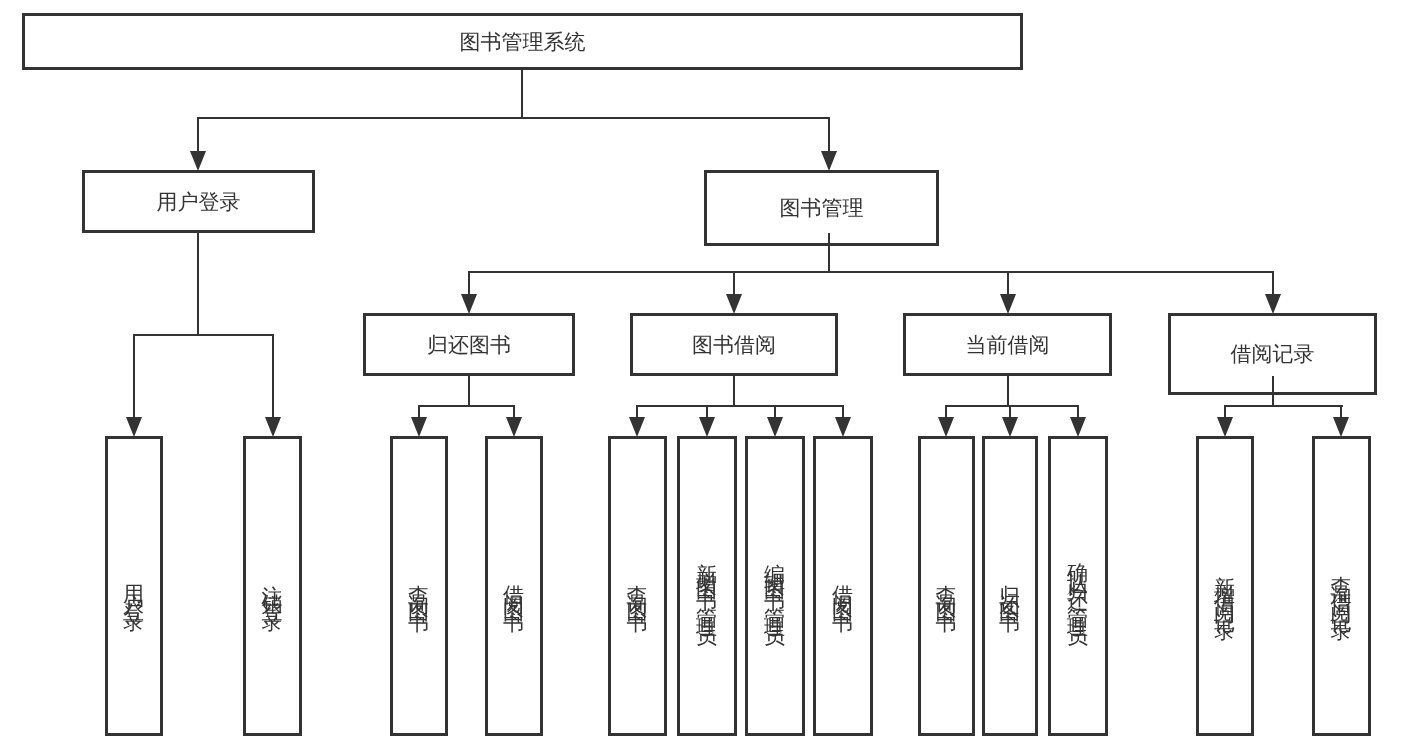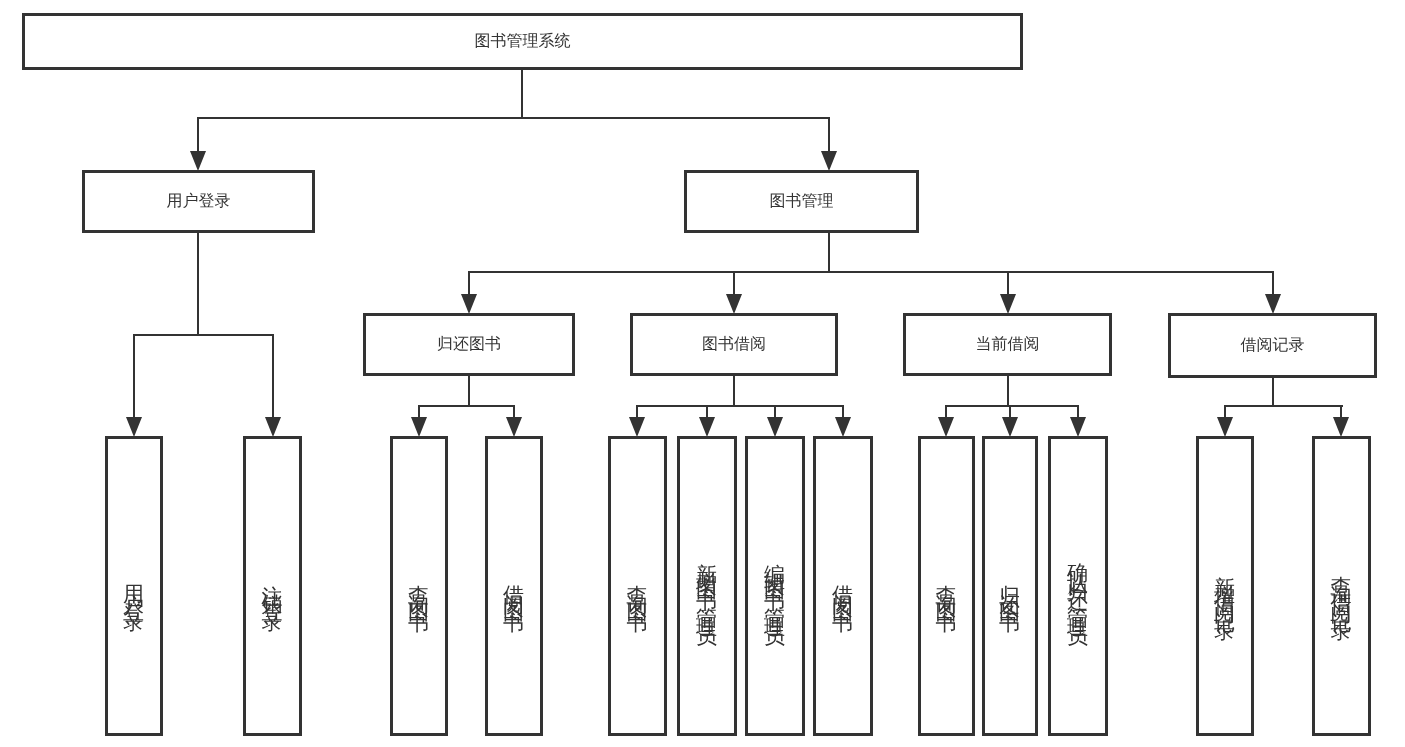--- a/index.html
+++ b/index.html
@@ -3,21 +3,21 @@
 <meta charset="utf-8">
 <style>
   html,body{margin:0;padding:0;background:#ffffff;}
   .canvas{
     position:relative;width:1405px;height:747px;background:#ffffff;
     font-family:"Liberation Sans",sans-serif;color:#333333;overflow:hidden;
   }
   .node{
     position:absolute;box-sizing:border-box;border:3px solid #333333;background:#ffffff;
     display:flex;align-items:center;justify-content:center;
-    font-size:16px;color:#333333;text-align:center;
+    font-size:21px;color:#333333;text-align:center;
   }
   .vnode{position:absolute;box-sizing:border-box;border:3px solid #333333;background:#ffffff;
     display:flex;align-items:center;justify-content:center;font-size:21px;color:#333333;}
   .vnode > span{writing-mode:vertical-rl;text-orientation:mixed;letter-spacing:9px;line-height:1;}
   .h{position:absolute;height:2px;background:#333333;}
   .v{position:absolute;width:2px;background:#333333;}
   .arr{position:absolute;width:0;height:0;
     border-left:8px solid transparent;border-right:8px solid transparent;border-top:20px solid #333333;}
   .watermark{position:absolute;left:1186px;top:717px;font-size:19px;color:#a0a0a0;
     letter-spacing:1px;z-index:5;white-space:nowrap;}
@@ -34,21 +34,21 @@
   <div class="v" style="left:521px;top:68px;height:50px;"></div>
   <div class="h" style="left:197px;top:117px;width:633px;"></div>
   <div class="v" style="left:197px;top:117px;height:34px;"></div>
   <div class="arr" style="left:190px;top:151px;"></div>
   <div class="v" style="left:828px;top:117px;height:34px;"></div>
   <div class="arr" style="left:821px;top:151px;"></div>
 
   <div class="node" style="left:82px;top:170px;width:233px;height:63px;">
     <span>用户登录</span>
   </div>
-  <div class="node" style="left:684px;top:170px;width:235px;height:63px;">
+  <div class="node" style="left:704px;top:170px;width:235px;height:76px;">
     <span>图书管理</span>
   </div>
 
   <div class="v" style="left:197px;top:233px;height:102px;"></div>
   <div class="h" style="left:133px;top:334px;width:141px;"></div>
   <div class="v" style="left:133px;top:334px;height:83px;"></div>
   <div class="arr" style="left:126px;top:417px;"></div>
   <div class="v" style="left:272px;top:334px;height:83px;"></div>
   <div class="arr" style="left:265px;top:417px;"></div>
 
@@ -65,21 +65,21 @@
 
   <div class="node" style="left:363px;top:313px;width:212px;height:63px;">
     <span>归还图书</span>
   </div>
   <div class="node" style="left:630px;top:313px;width:208px;height:63px;">
     <span>图书借阅</span>
   </div>
   <div class="node" style="left:903px;top:313px;width:209px;height:63px;">
     <span>当前借阅</span>
   </div>
-  <div class="node" style="left:1168px;top:313px;width:209px;height:65px;font-family:Liberation Serif, serif;">
+  <div class="node" style="left:1168px;top:313px;width:209px;height:82px;font-family:Liberation Serif, serif;">
     <span>借阅记录</span>
   </div>
 
   <div class="v" style="left:468px;top:376px;height:31px;"></div>
   <div class="h" style="left:418px;top:405px;width:97px;"></div>
   <div class="v" style="left:418px;top:405px;height:12px;"></div>
   <div class="arr" style="left:411px;top:417px;"></div>
   <div class="v" style="left:513px;top:405px;height:12px;"></div>
   <div class="arr" style="left:506px;top:417px;"></div>
 

